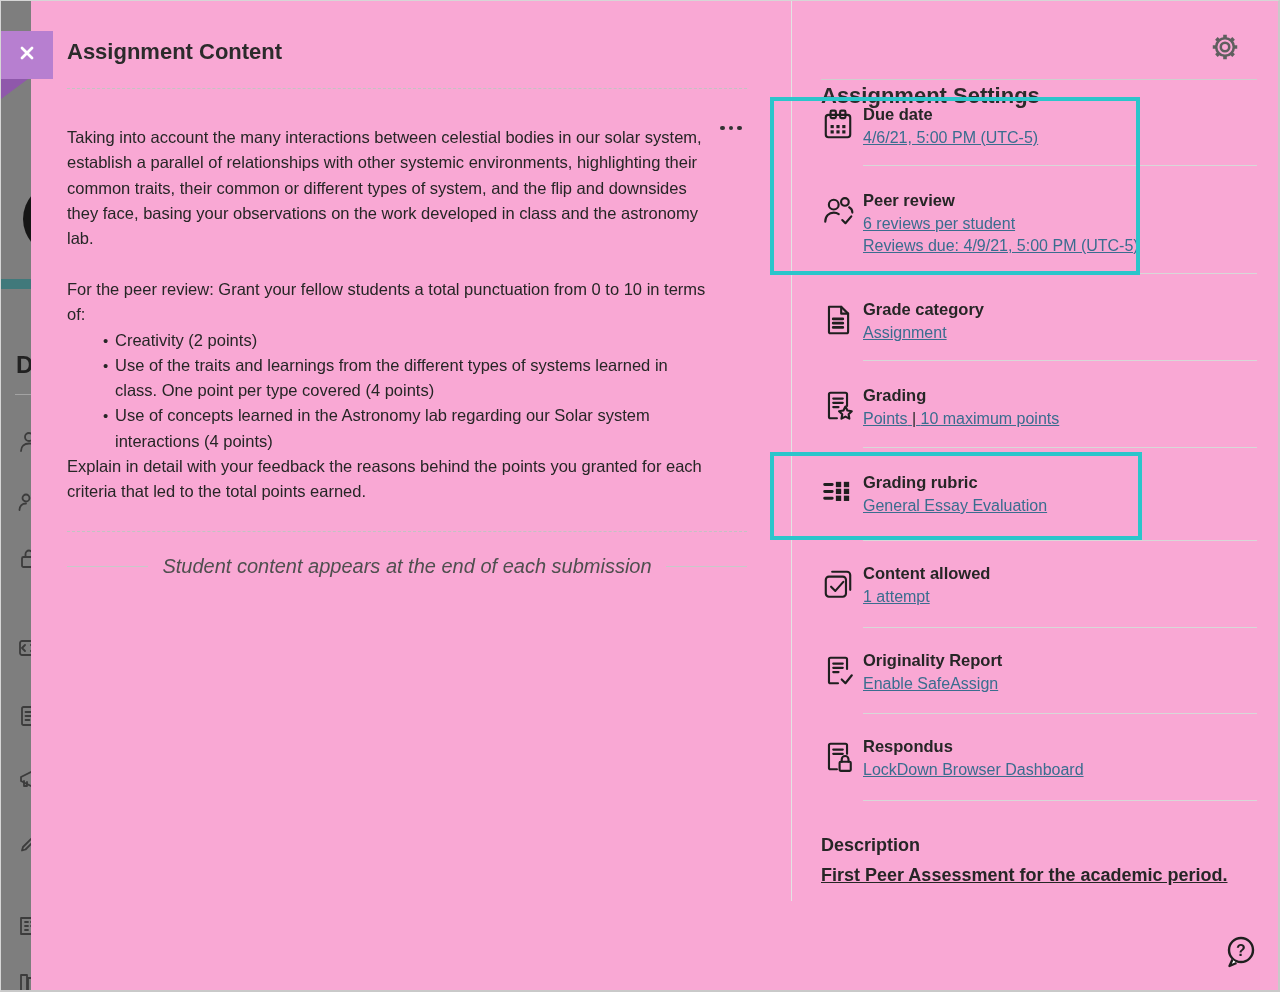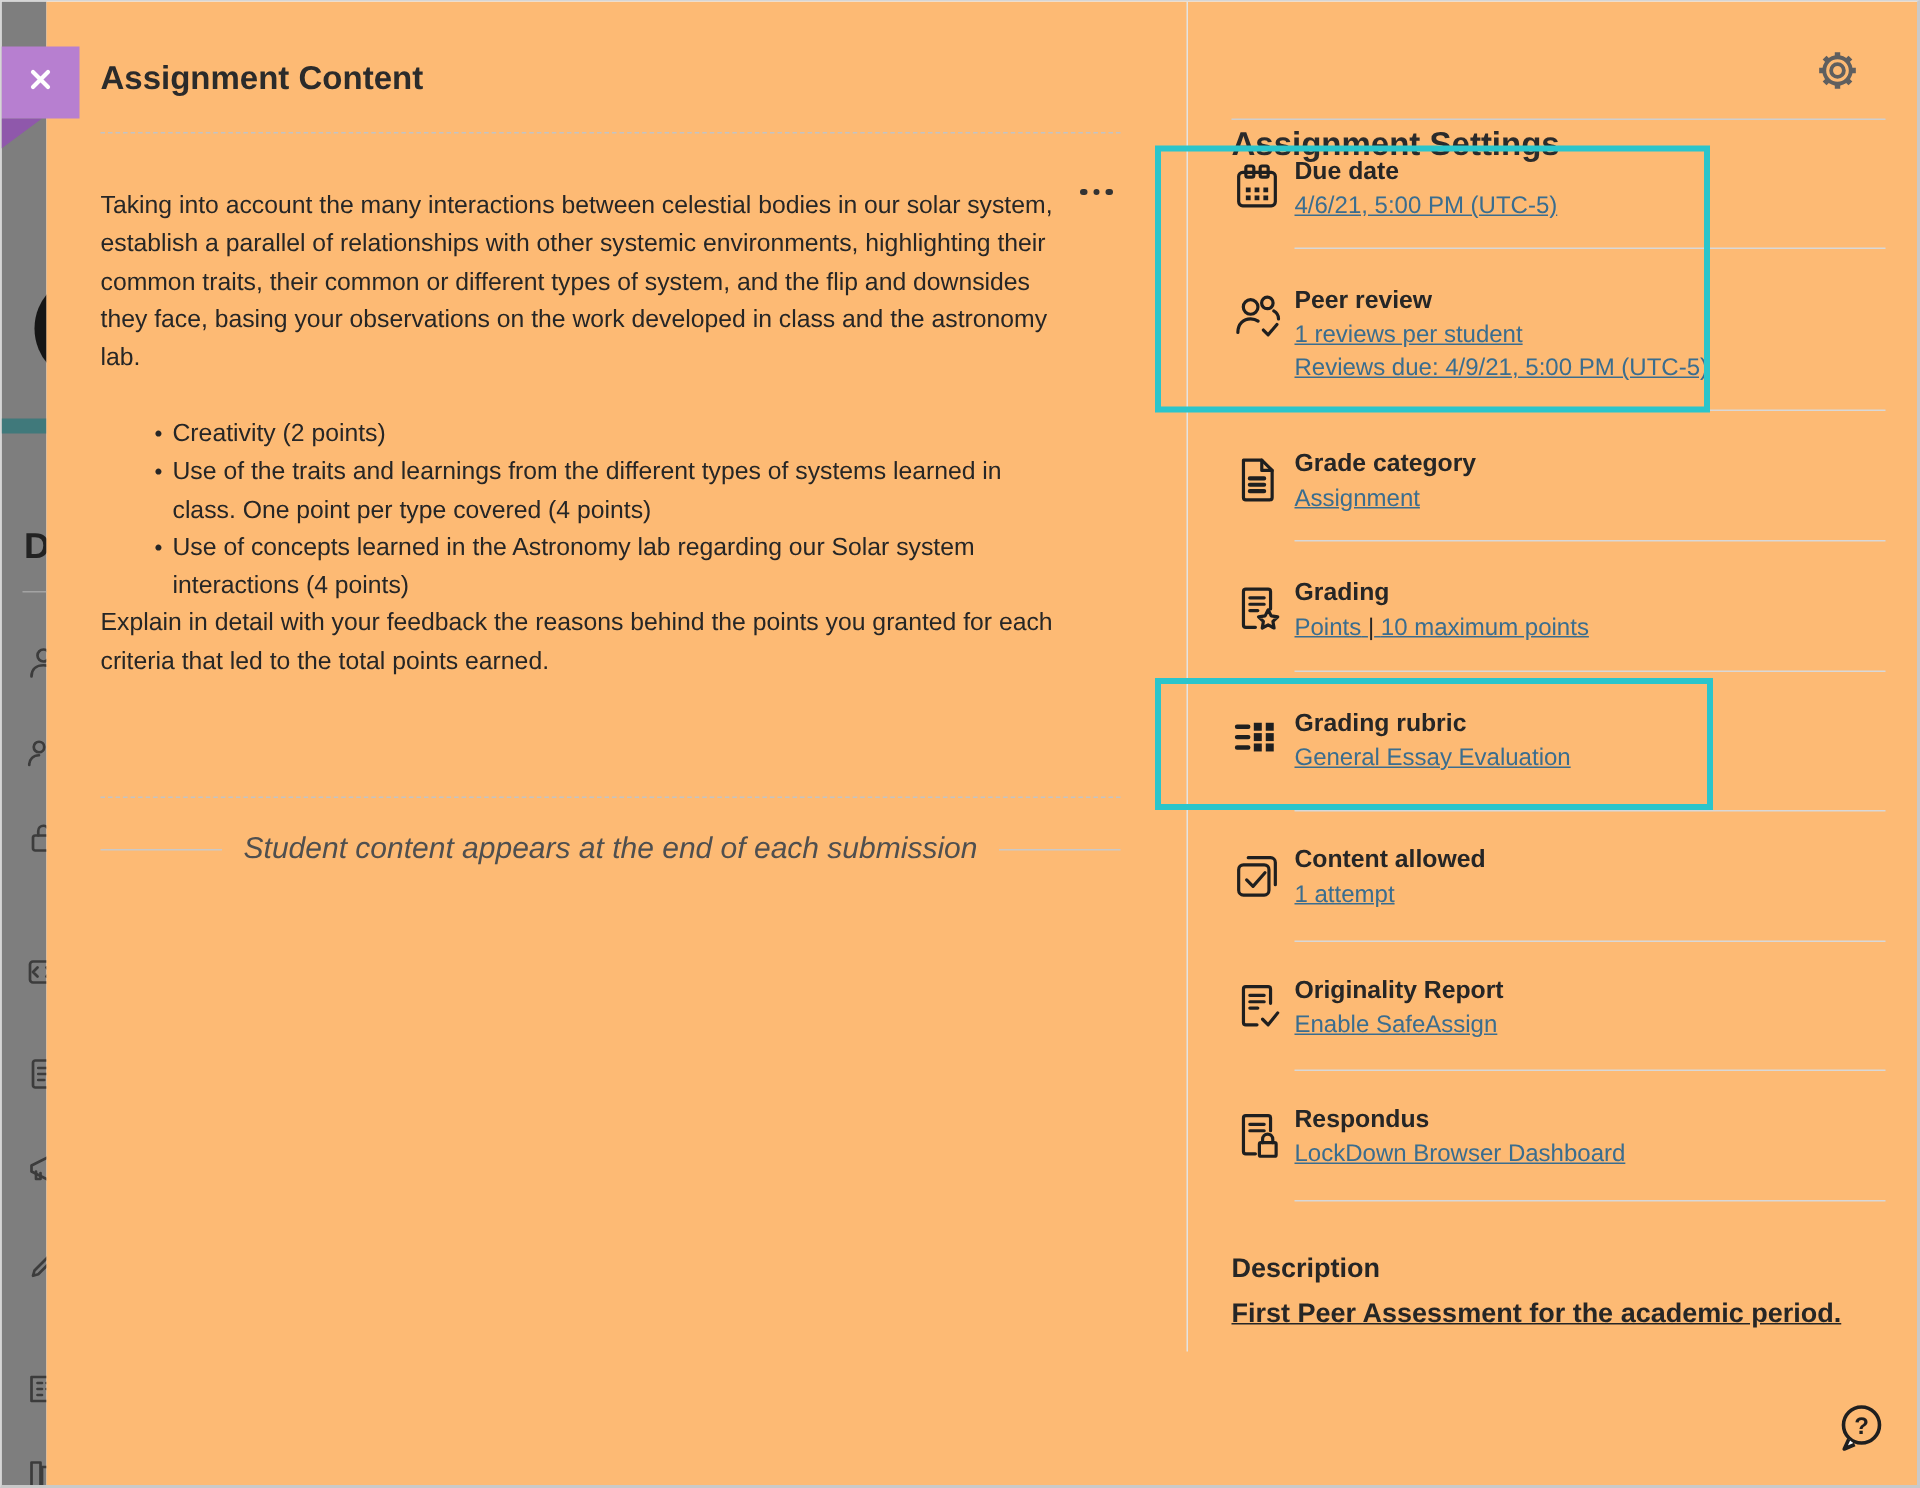--- a/index.html
+++ b/index.html
@@ -20,21 +20,21 @@
   .dim-ico { position:absolute; left:16px; width:24px; height:24px; }
   .dim-ico svg { stroke:#3c3c3c; fill:none; stroke-width:1.8; stroke-linecap:round; stroke-linejoin:round; }
 
   
   .close-ribbon { position:absolute; left:0; top:30px; width:52px; height:48px; background:#b77fd0;
                   z-index:5; display:flex; align-items:center; justify-content:center; cursor:pointer; }
   .close-fold { position:absolute; left:0; top:78px; width:0; height:0; z-index:4;
                 border-top:20px solid #8f58ab; border-right:27px solid transparent; }
 
   
-  .panel { position:absolute; left:30px; top:0; width:1250px; height:992px; background:#fdba74; z-index:2; }
+  .panel { position:absolute; left:30px; top:0; width:1250px; height:992px; background:#f9a8d4; z-index:2; }
 
   .col-divider { position:absolute; left:760px; top:0; width:1px; height:900px; background:#e3e3e3; }
 
   
   .content-title { position:absolute; left:36px; top:38px; font-size:22px; font-weight:bold; color:#2b2b2b; }
   .dash-rule-1 { position:absolute; left:36px; top:87px; width:680px; border-top:1px dashed #c3c3c3; }
   .more-options { position:absolute; left:680px; top:116px; width:40px; height:22px;
                   display:flex; align-items:center; justify-content:center; gap:4px; cursor:pointer; }
   .more-options i { width:4.5px; height:4.5px; border-radius:50%; background:#333; }
 
@@ -154,20 +154,21 @@
 
     <div class="more-options">
       <i></i>
         <i></i>
         <i></i>
     </div>
 
     <p class="body-text p1">Taking into account the many interactions between celestial bodies in our solar system, establish a parallel of relationships with other systemic environments, highlighting their common traits, their common or different types of system, and the flip and downsides they face, basing your observations on the work developed in class and the astronomy lab.</p>
 
     <div class="body-text p2">
+      <p>For the peer review: Grant your fellow students a total punctuation from 0 to 10 in terms of:</p>
       <ul>
         <li>Creativity (2 points)</li>
         <li>Use of the traits and learnings from the different types of systems learned in class. One point per type covered (4 points)</li>
         <li>Use of concepts learned in the Astronomy lab regarding our Solar system interactions (4 points)</li>
       </ul>
       <p>Explain in detail with your feedback the reasons behind the points you granted for each criteria that led to the total points earned.</p>
     </div>
 
     <div class="dash-rule-2"></div>
     <div class="student-note">
@@ -214,21 +215,21 @@
     <div class="s-item" style="top:190px">
       <span class="ico">
         <svg viewBox="0 0 32 32">
             <circle cx="12" cy="10" r="4.6"></circle>
             <path d="M4 26c0-5.5 3.6-8.5 8-8.5 1.8 0 3.4.5 4.7 1.4"></path>
             <circle cx="22.5" cy="7.5" r="3.6"></circle>
             <path d="M26.5 12.5c1.8 1 3 2.8 3 5"></path>
             <path d="M20 24.5l3 3 5.5-6.5"></path>
           </svg></span>
       <span class="lbl">Peer review</span>
-      <a class="lnk" style="top:24px">1 reviews per student</a>
+      <a class="lnk" style="top:24px">6 reviews per student</a>
       <a class="lnk" style="top:46px">Reviews due: 4/9/21, 5:00 PM (UTC-5)</a>
     </div>
     <div class="s-rule" style="top:272px"></div>
 
     <div class="s-item" style="top:299px">
       <span class="ico">
         <svg viewBox="0 0 32 32">
             <path d="M7.5 3.5h11.5l6.5 6.5v17a1.5 1.5 0 0 1-1.5 1.5H9a1.5 1.5 0 0 1-1.5-1.5z"></path>
             <path d="M19 3.5V10h6.5"></path>
             <g stroke-width="2.6">

